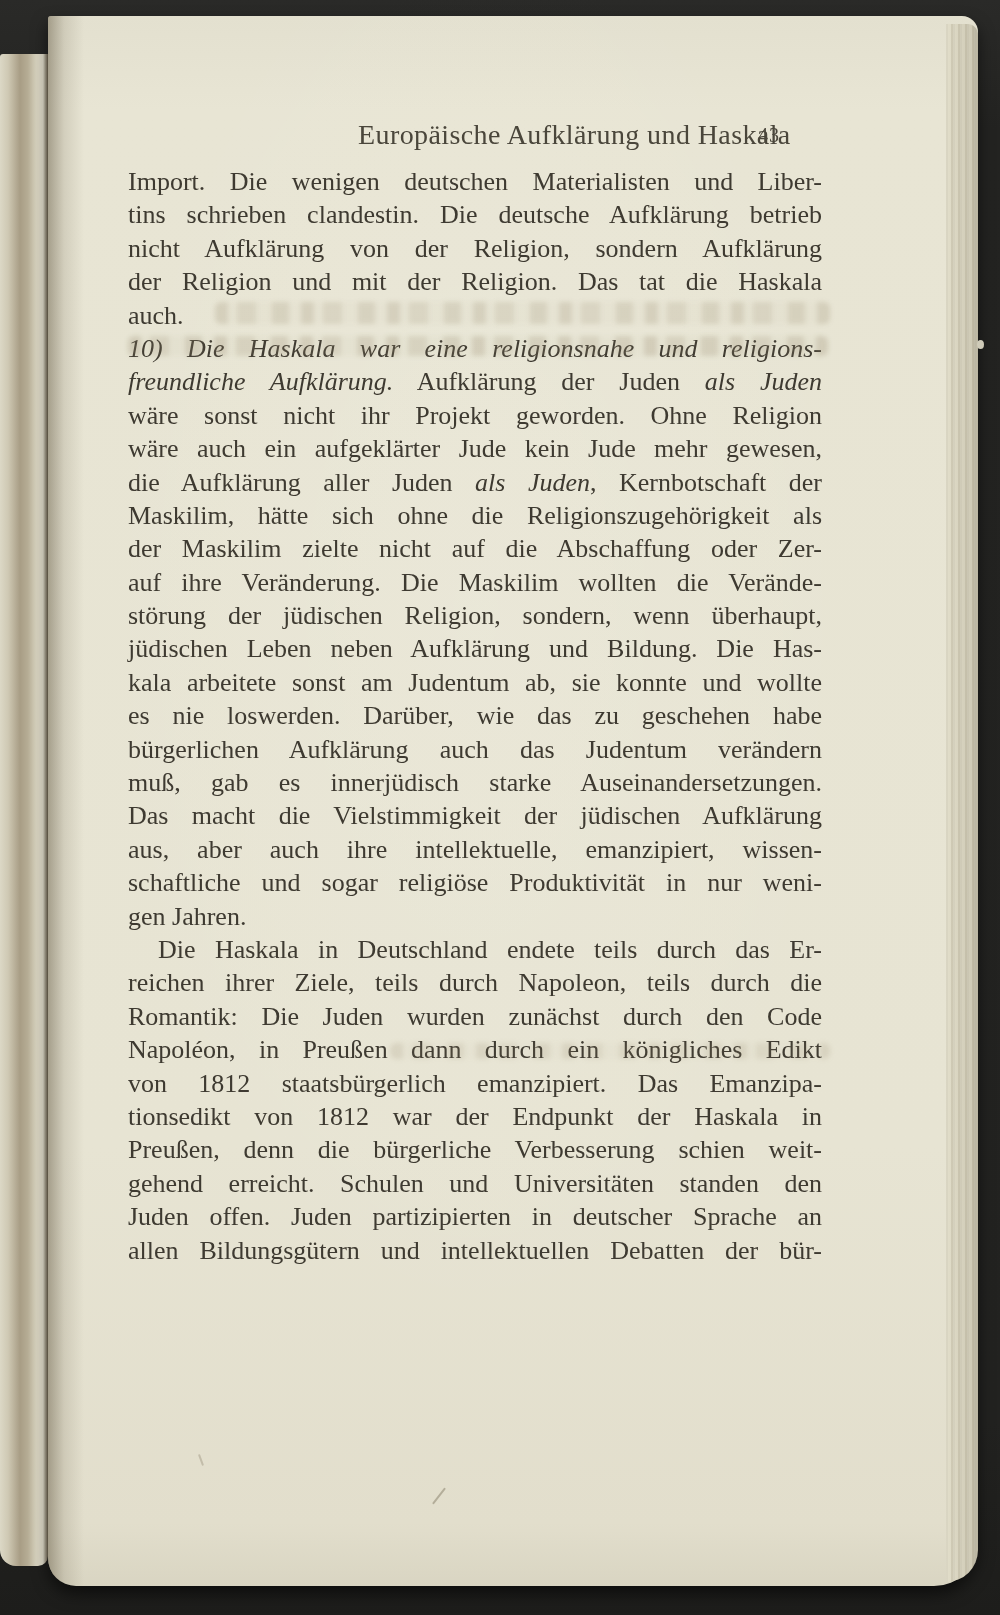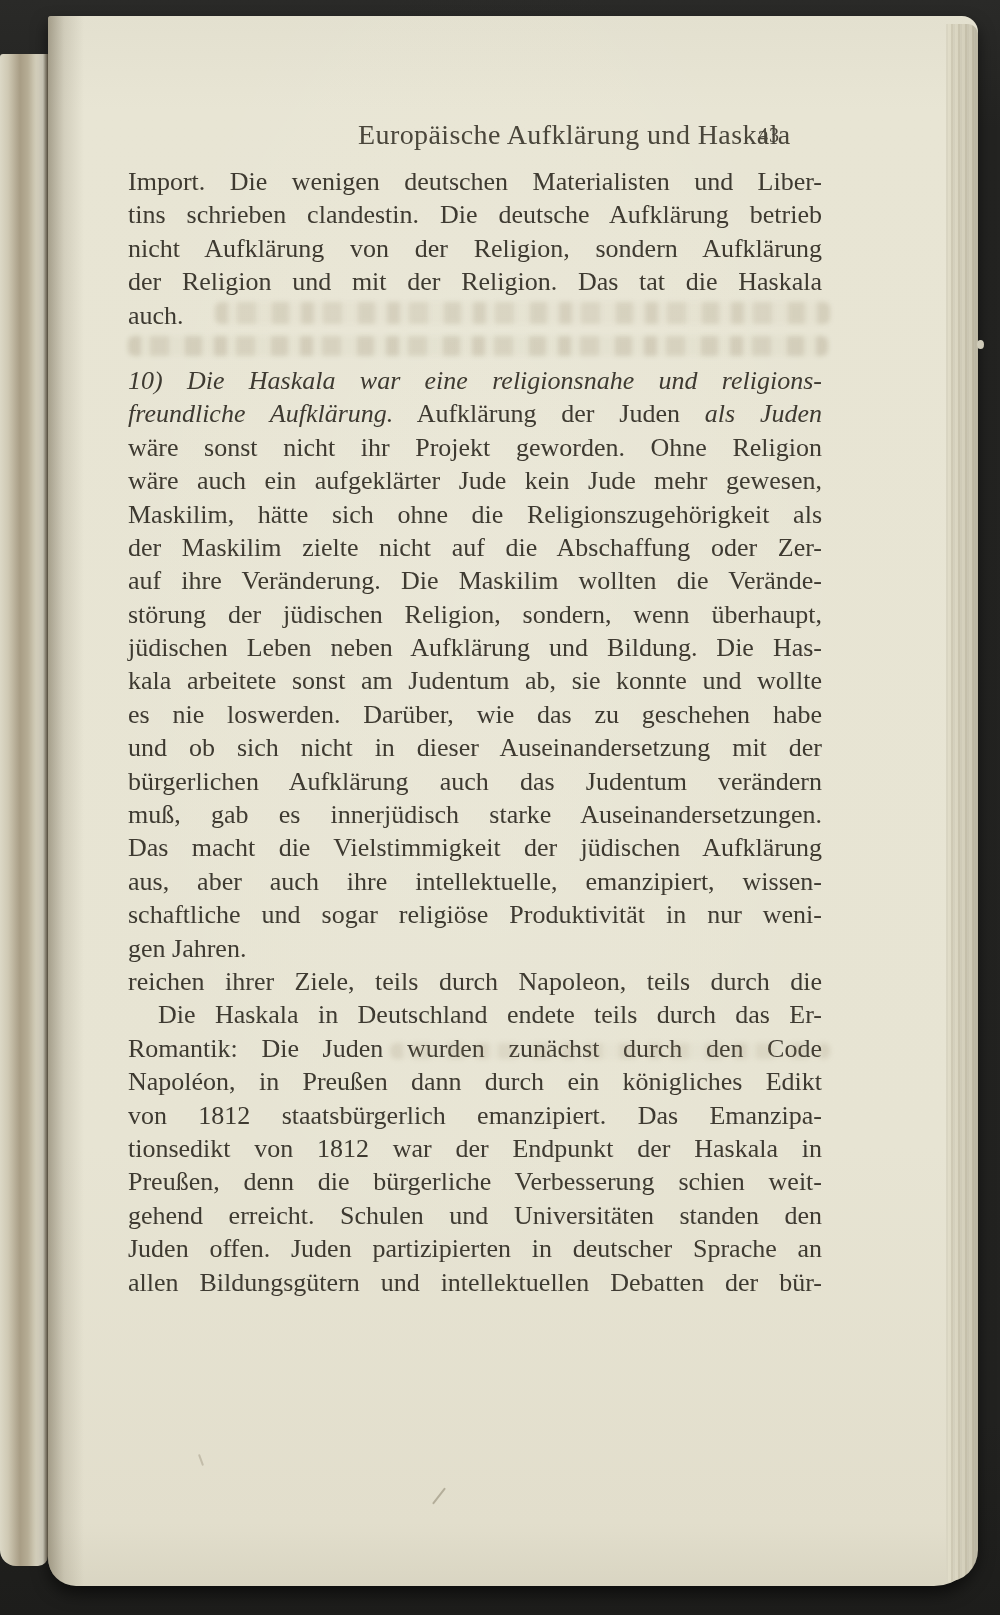--- a/index.html
+++ b/index.html
@@ -51,21 +51,21 @@
   }
   .page-number{
     position:absolute;left:710px;
     font-size:20px;line-height:38px;color:#4a463b;letter-spacing:1px;
   }
   .body-text{
     position:absolute;left:80px;top:149px;width:694px;
     font-size:26px;color:#3e3a31;
   }
   .paragraph{margin:0;}
-  .paragraph.gap-before{margin-top:32px;}
+  .paragraph.gap-before{}
   .line{
     height:33.4px;line-height:33.4px;
     text-align:justify;text-align-last:justify;
     white-space:normal;overflow:visible;
   }
   .line.line-end{text-align-last:left;}
   .line.line-indent{text-indent:30px;}
   .it{font-style:italic;}
   
   .smudge{
@@ -110,38 +110,38 @@
           <div class="line"><span>tins schrieben clandestin. Die deutsche Aufklärung betrieb</span></div>
           <div class="line"><span>nicht Aufklärung von der Religion, sondern Aufklärung</span></div>
           <div class="line"><span>der Religion und mit der Religion. Das tat die Haskala</span></div>
           <div class="line line-end"><span>auch.</span></div>
         </div>
         <div class="paragraph gap-before">
           <div class="line"><span class="it">10) Die Haskala war eine religionsnahe und religions-</span></div>
           <div class="line"><span class="it">freundliche Aufklärung.</span><span> Aufklärung der Juden </span><span class="it">als Juden</span></div>
           <div class="line"><span>wäre sonst nicht ihr Projekt geworden. Ohne Religion</span></div>
           <div class="line"><span>wäre auch ein aufgeklärter Jude kein Jude mehr gewesen,</span></div>
+          <div class="line"><span>die Aufklärung aller Juden </span><span class="it">als Juden</span><span>, Kernbotschaft der</span></div>
           <div class="line"><span>Maskilim, hätte sich ohne die Religionszugehörigkeit als</span></div>
           <div class="line"><span>der Maskilim zielte nicht auf die Abschaffung oder Zer-</span></div>
           <div class="line"><span>auf ihre Veränderung. Die Maskilim wollten die Verände-</span></div>
           <div class="line"><span>störung der jüdischen Religion, sondern, wenn überhaupt,</span></div>
           <div class="line"><span>jüdischen Leben neben Aufklärung und Bildung. Die Has-</span></div>
           <div class="line"><span>kala arbeitete sonst am Judentum ab, sie konnte und wollte</span></div>
           <div class="line"><span>es nie loswerden. Darüber, wie das zu geschehen habe</span></div>
-          <div class="line"><span>und ob sich nicht in dieser Auseinandersetzung mit der</span></div>
           <div class="line"><span>bürgerlichen Aufklärung auch das Judentum verändern</span></div>
           <div class="line"><span>muß, gab es innerjüdisch starke Auseinandersetzungen.</span></div>
           <div class="line"><span>Das macht die Vielstimmigkeit der jüdischen Aufklärung</span></div>
           <div class="line"><span>aus, aber auch ihre intellektuelle, emanzipiert, wissen-</span></div>
           <div class="line"><span>schaftliche und sogar religiöse Produktivität in nur weni-</span></div>
           <div class="line line-end"><span>gen Jahren.</span></div>
         </div>
         <div class="paragraph">
+          <div class="line line-indent"><span>Die Haskala in Deutschland endete teils durch das Er-</span></div>
           <div class="line"><span>reichen ihrer Ziele, teils durch Napoleon, teils durch die</span></div>
-          <div class="line line-indent"><span>Die Haskala in Deutschland endete teils durch das Er-</span></div>
           <div class="line"><span>Romantik: Die Juden wurden zunächst durch den Code</span></div>
           <div class="line"><span>Napoléon, in Preußen dann durch ein königliches Edikt</span></div>
           <div class="line"><span>von 1812 staatsbürgerlich emanzipiert. Das Emanzipa-</span></div>
           <div class="line"><span>tionsedikt von 1812 war der Endpunkt der Haskala in</span></div>
           <div class="line"><span>Preußen, denn die bürgerliche Verbesserung schien weit-</span></div>
           <div class="line"><span>gehend erreicht. Schulen und Universitäten standen den</span></div>
           <div class="line"><span>Juden offen. Juden partizipierten in deutscher Sprache an</span></div>
           <div class="line"><span>allen Bildungsgütern und intellektuellen Debatten der bür-</span></div>
         </div>
       </div>

